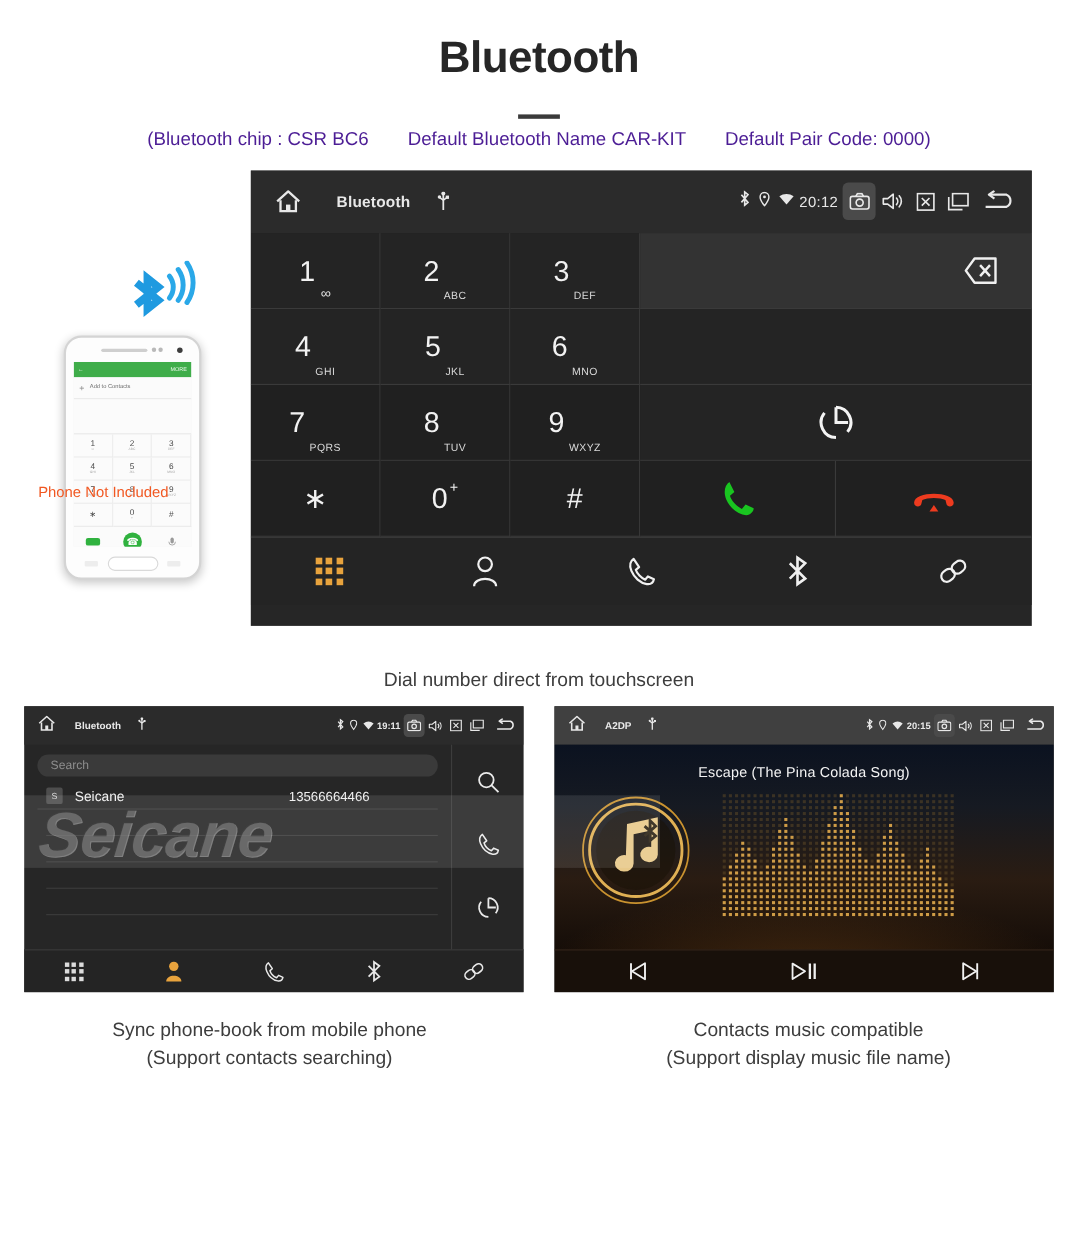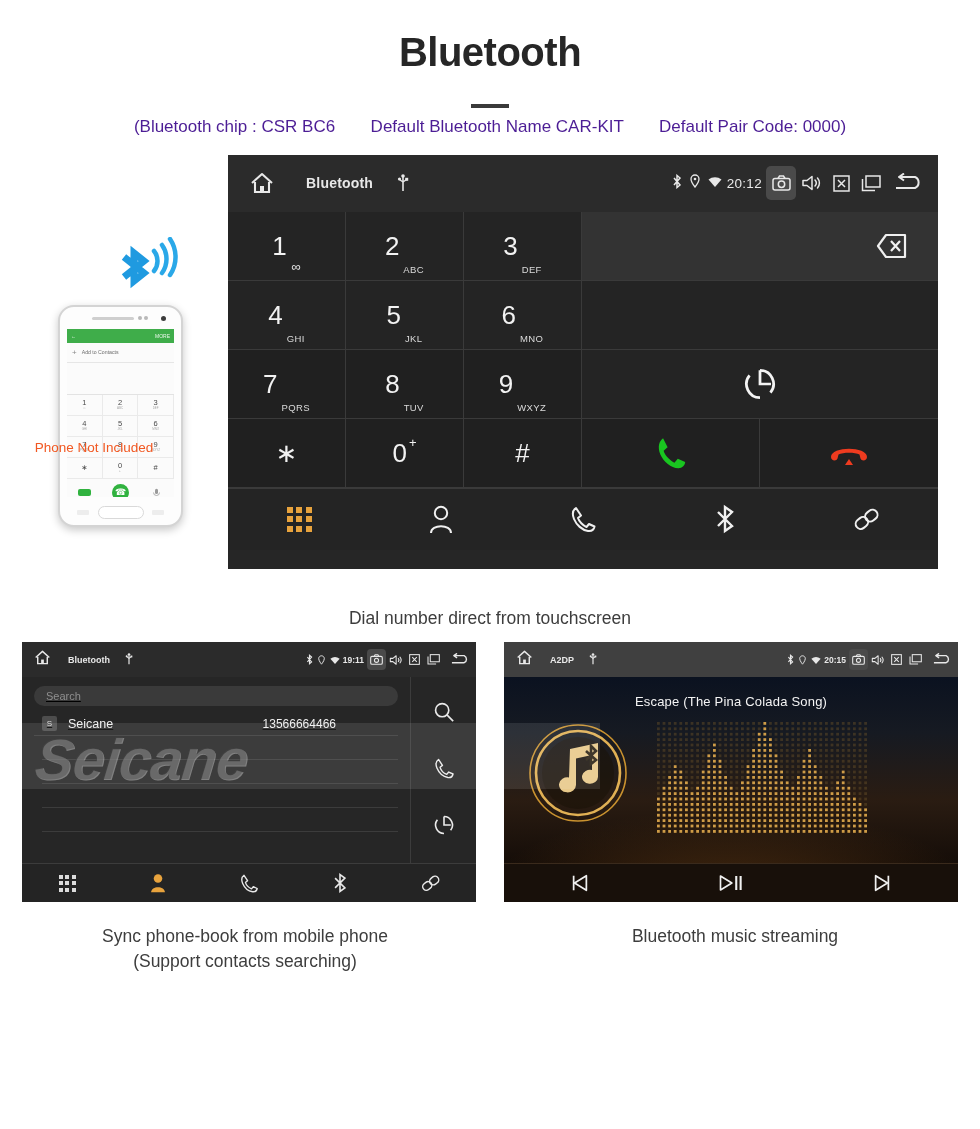--- a/index.html
+++ b/index.html
@@ -173,21 +173,21 @@
     padding: 0 8px 0 12px; color: #e8e8e8;
   }
   .mini-sb .t { font-size: 9px; font-weight: bold; margin-left: 17px; }
   .mini-sb .usb { margin-left: 15px; }
   .mini-time { font-size: 8.5px; font-weight: bold; margin: 0 3px; }
   .mini-btn { width: 19px; height: 21px; display: flex; align-items: center; justify-content: center; }
   .mini-btn.active { background: #4a4a4a; border-radius: 4px; }
 
   
   .pb-body { display: flex; height: 186px; }
-  .pb-left { flex: 1; padding: 9px 12px 0 12px; position: relative; text-decoration: underline; }
+  .pb-left { flex: 1; padding: 9px 12px 0 12px; position: relative; }
   .pb-search {
     height: 20px; background: #3a3a3a; border-radius: 10px;
     display: flex; align-items: center; padding-left: 12px;
     color: #8e8e8e; font-size: 11px;
   }
   .pb-row {
     height: 24px; display: flex; align-items: center;
     border-bottom: 1px solid #3c3c3c; margin-top: 6px; padding-left: 8px;
   }
   .pb-avatar {
@@ -1605,15 +1605,16 @@
     </div>
   </div>
 </div>
 
 <div class="cap-bottom">
   <div class="cap-col">
     <div>Sync phone-book from mobile phone</div>
     <div>(Support contacts searching)</div>
   </div>
   <div class="cap-col">
-    <div>Bluetooth music streaming</div>
+    <div>Contacts music compatible</div>
+    <div>(Support display music file name)</div>
   </div>
 </div>
 
 </body></html>

